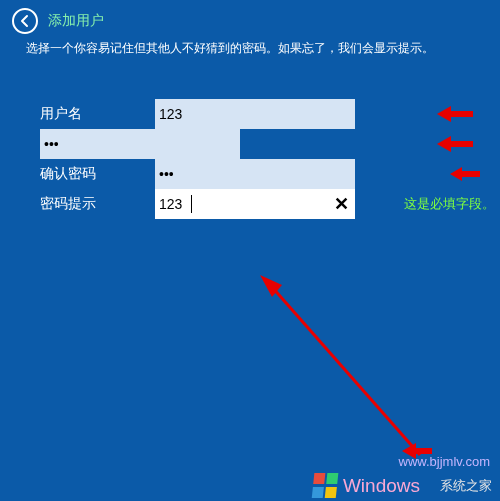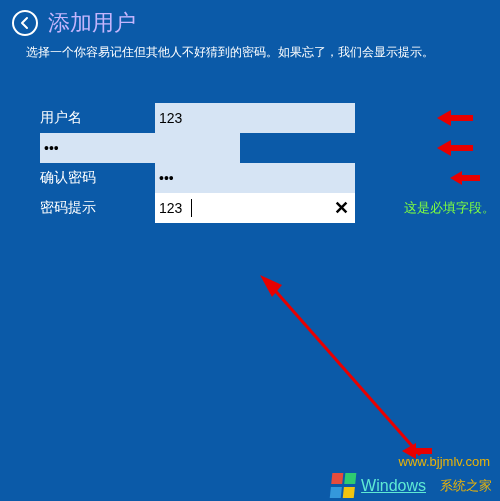--- a/index.html
+++ b/index.html
@@ -23,23 +23,23 @@
       border: 2px solid #fff;
       border-radius: 50%;
       display: flex;
       align-items: center;
       justify-content: center;
       margin-right: 10px;
       cursor: pointer;
     }
     .back-btn svg { display: block; }
     .title {
-      font-size: 22px;
+      font-size: 14px;
       font-weight: 400;
-      color: #c4b5fd;
+      color: #86efac;
     }
     .subtitle {
       font-size: 12px;
       color: #fff;
       padding: 4px 20px 0 26px;
     }
     .form {
       margin-top: 42px;
       padding-left: 40px;
     }
@@ -96,21 +96,21 @@
     .inline-arrow {
       position: absolute;
       left: 395px;
       pointer-events: none;
     }
     .watermark {
       position: absolute;
       bottom: 6px;
       right: 10px;
       font-size: 13px;
-      color: #eab308;
+      color: #c4b5fd;
     }
     .logo-wrap {
       position: absolute;
       bottom: 2px;
       right: 8px;
       display: flex;
       align-items: center;
       gap: 4px;
     }
     .win-logo {
@@ -124,28 +124,27 @@
     .win-logo span {
       width: 11px;
       height: 11px;
       display: block;
     }
     .sq-r { background: #e74c3c; }
     .sq-g { background: #2ecc71; }
     .sq-b { background: #3498db; }
     .sq-y { background: #f1c40f; }
     .logo-text {
-      font-size: 16px;
-      color: #5eead4;
-      text-decoration: underline;
+      font-size: 19px;
+      color: #f9a8d4;
     }
     .logo-sub {
       font-size: 13px;
-      color: #eab308;
-      margin-left: 10px;
+      color: #e5e5e5;
+      margin-left: 16px;
     }
     .text-cursor {
       position: absolute;
       width: 1px;
       height: 18px;
       background: #000;
       left: 36px;
       top: 6px;
     }
   </style>

